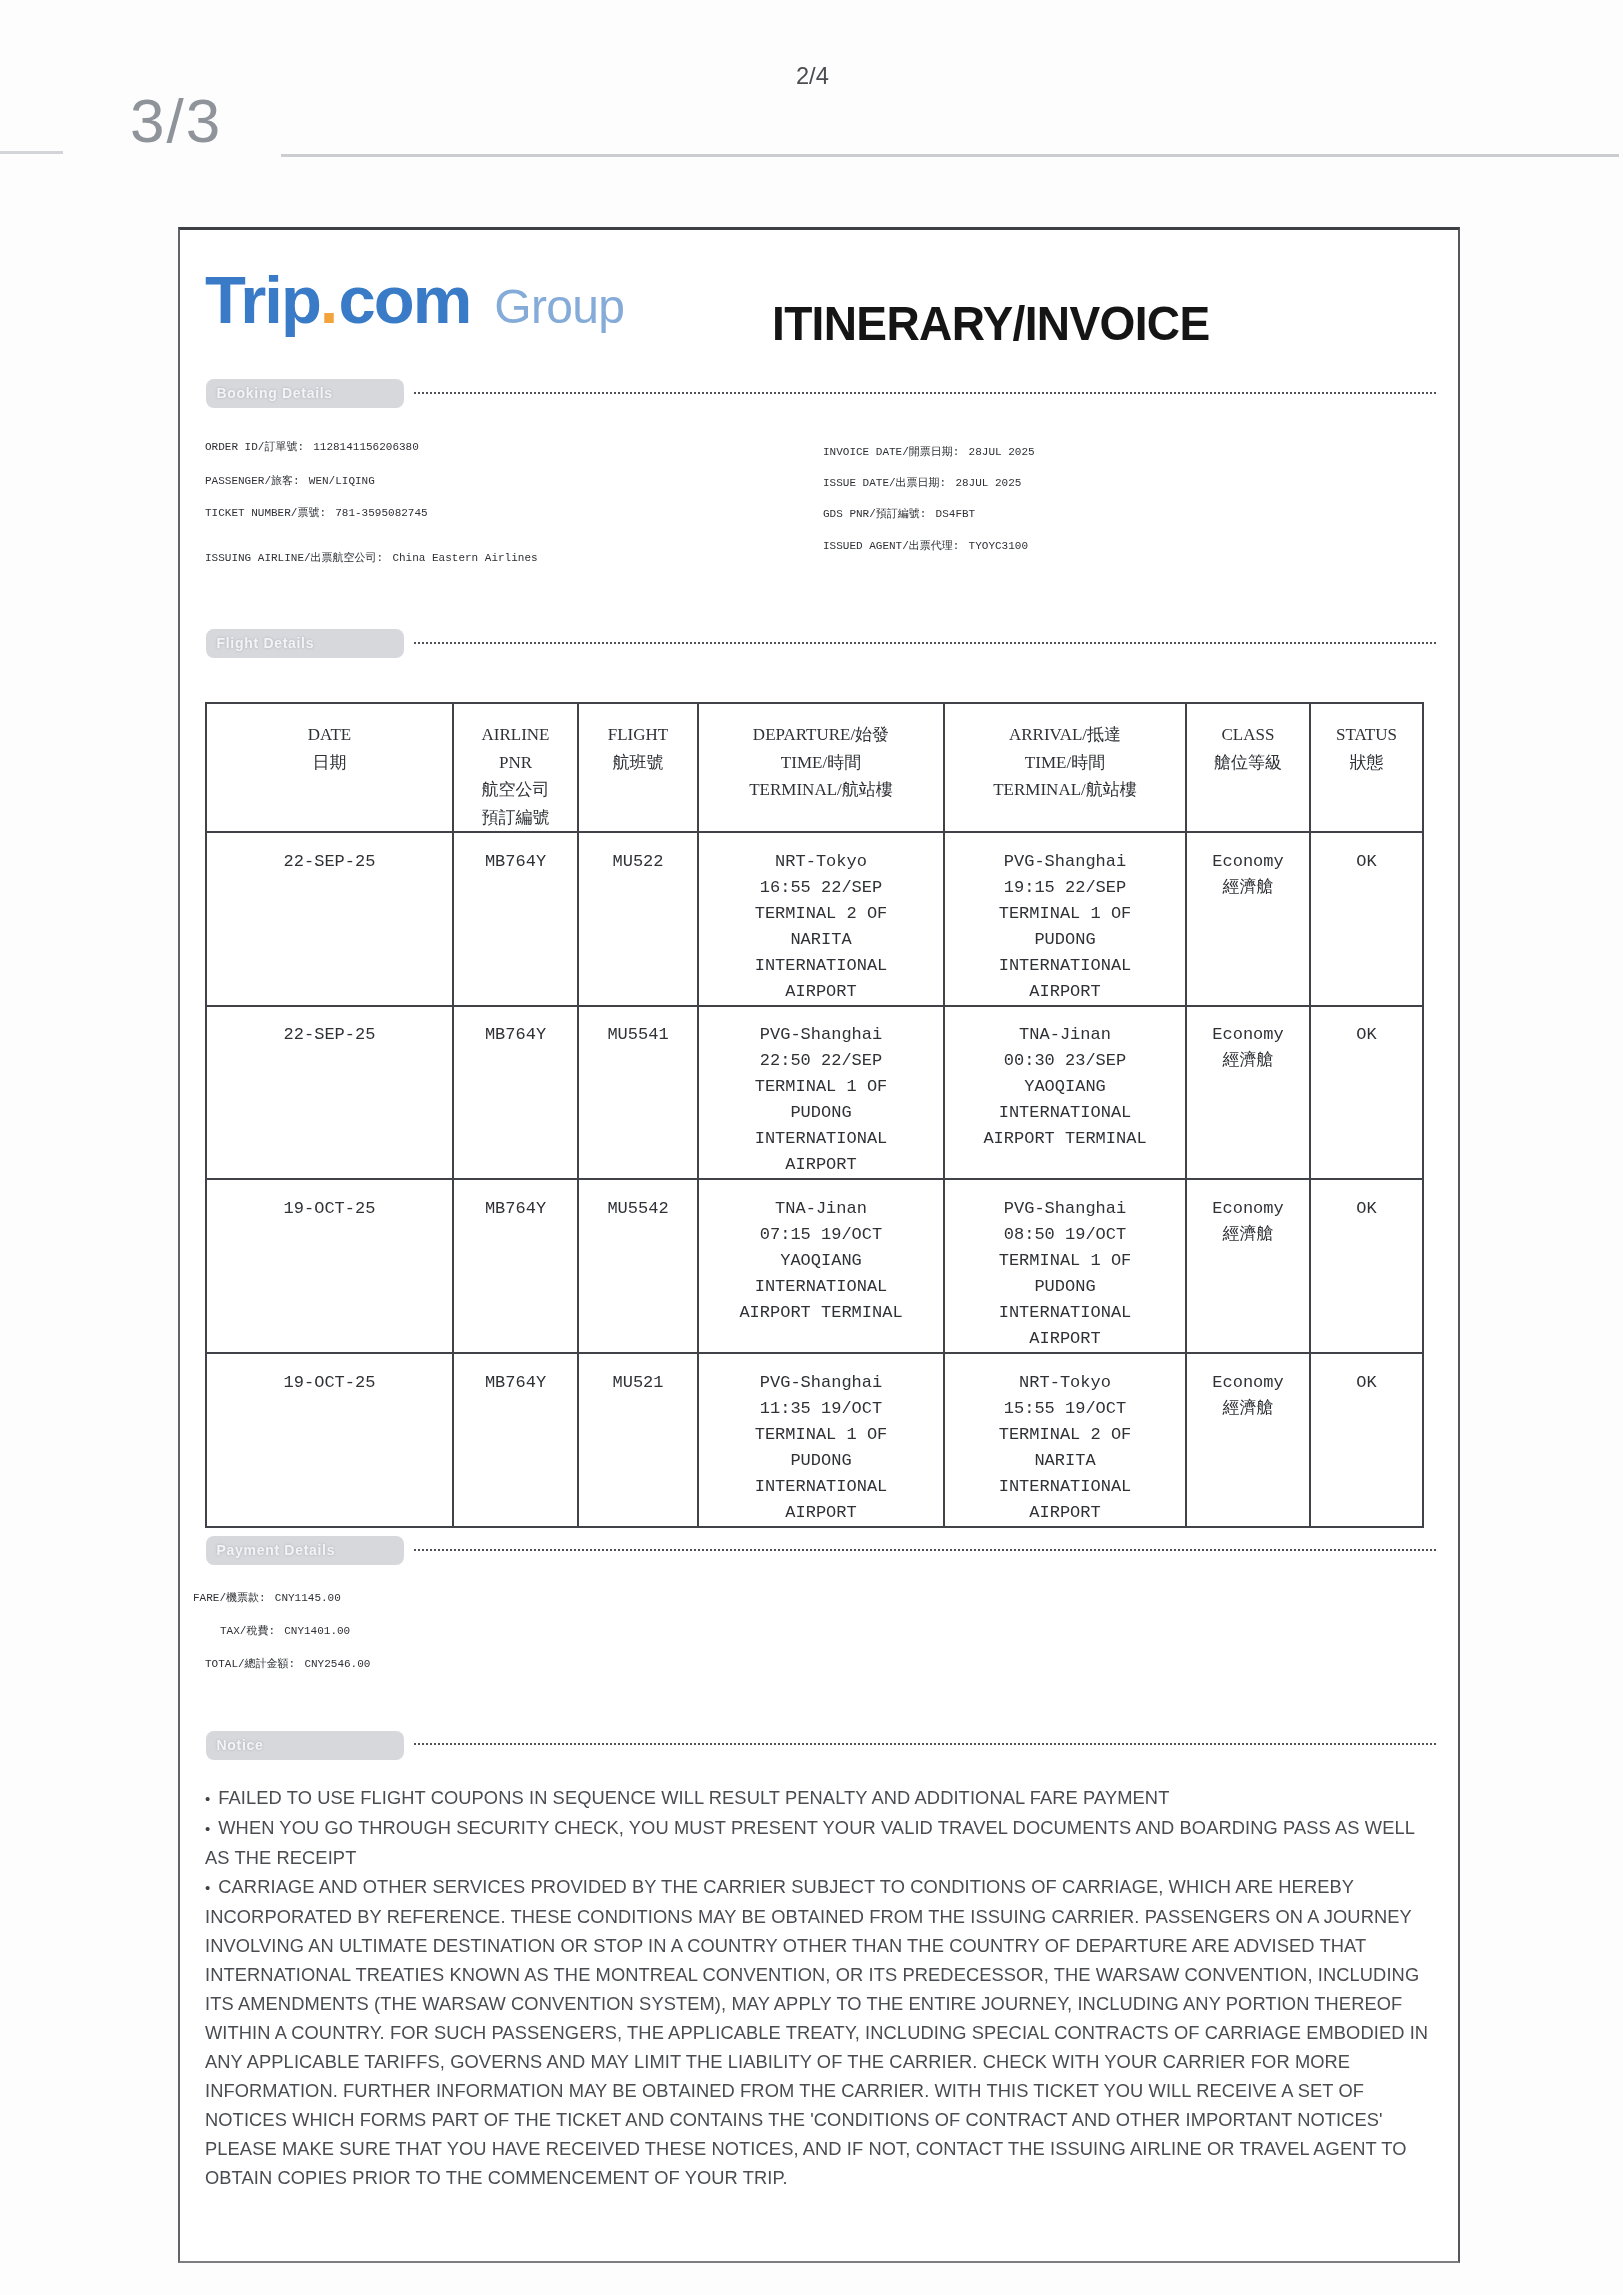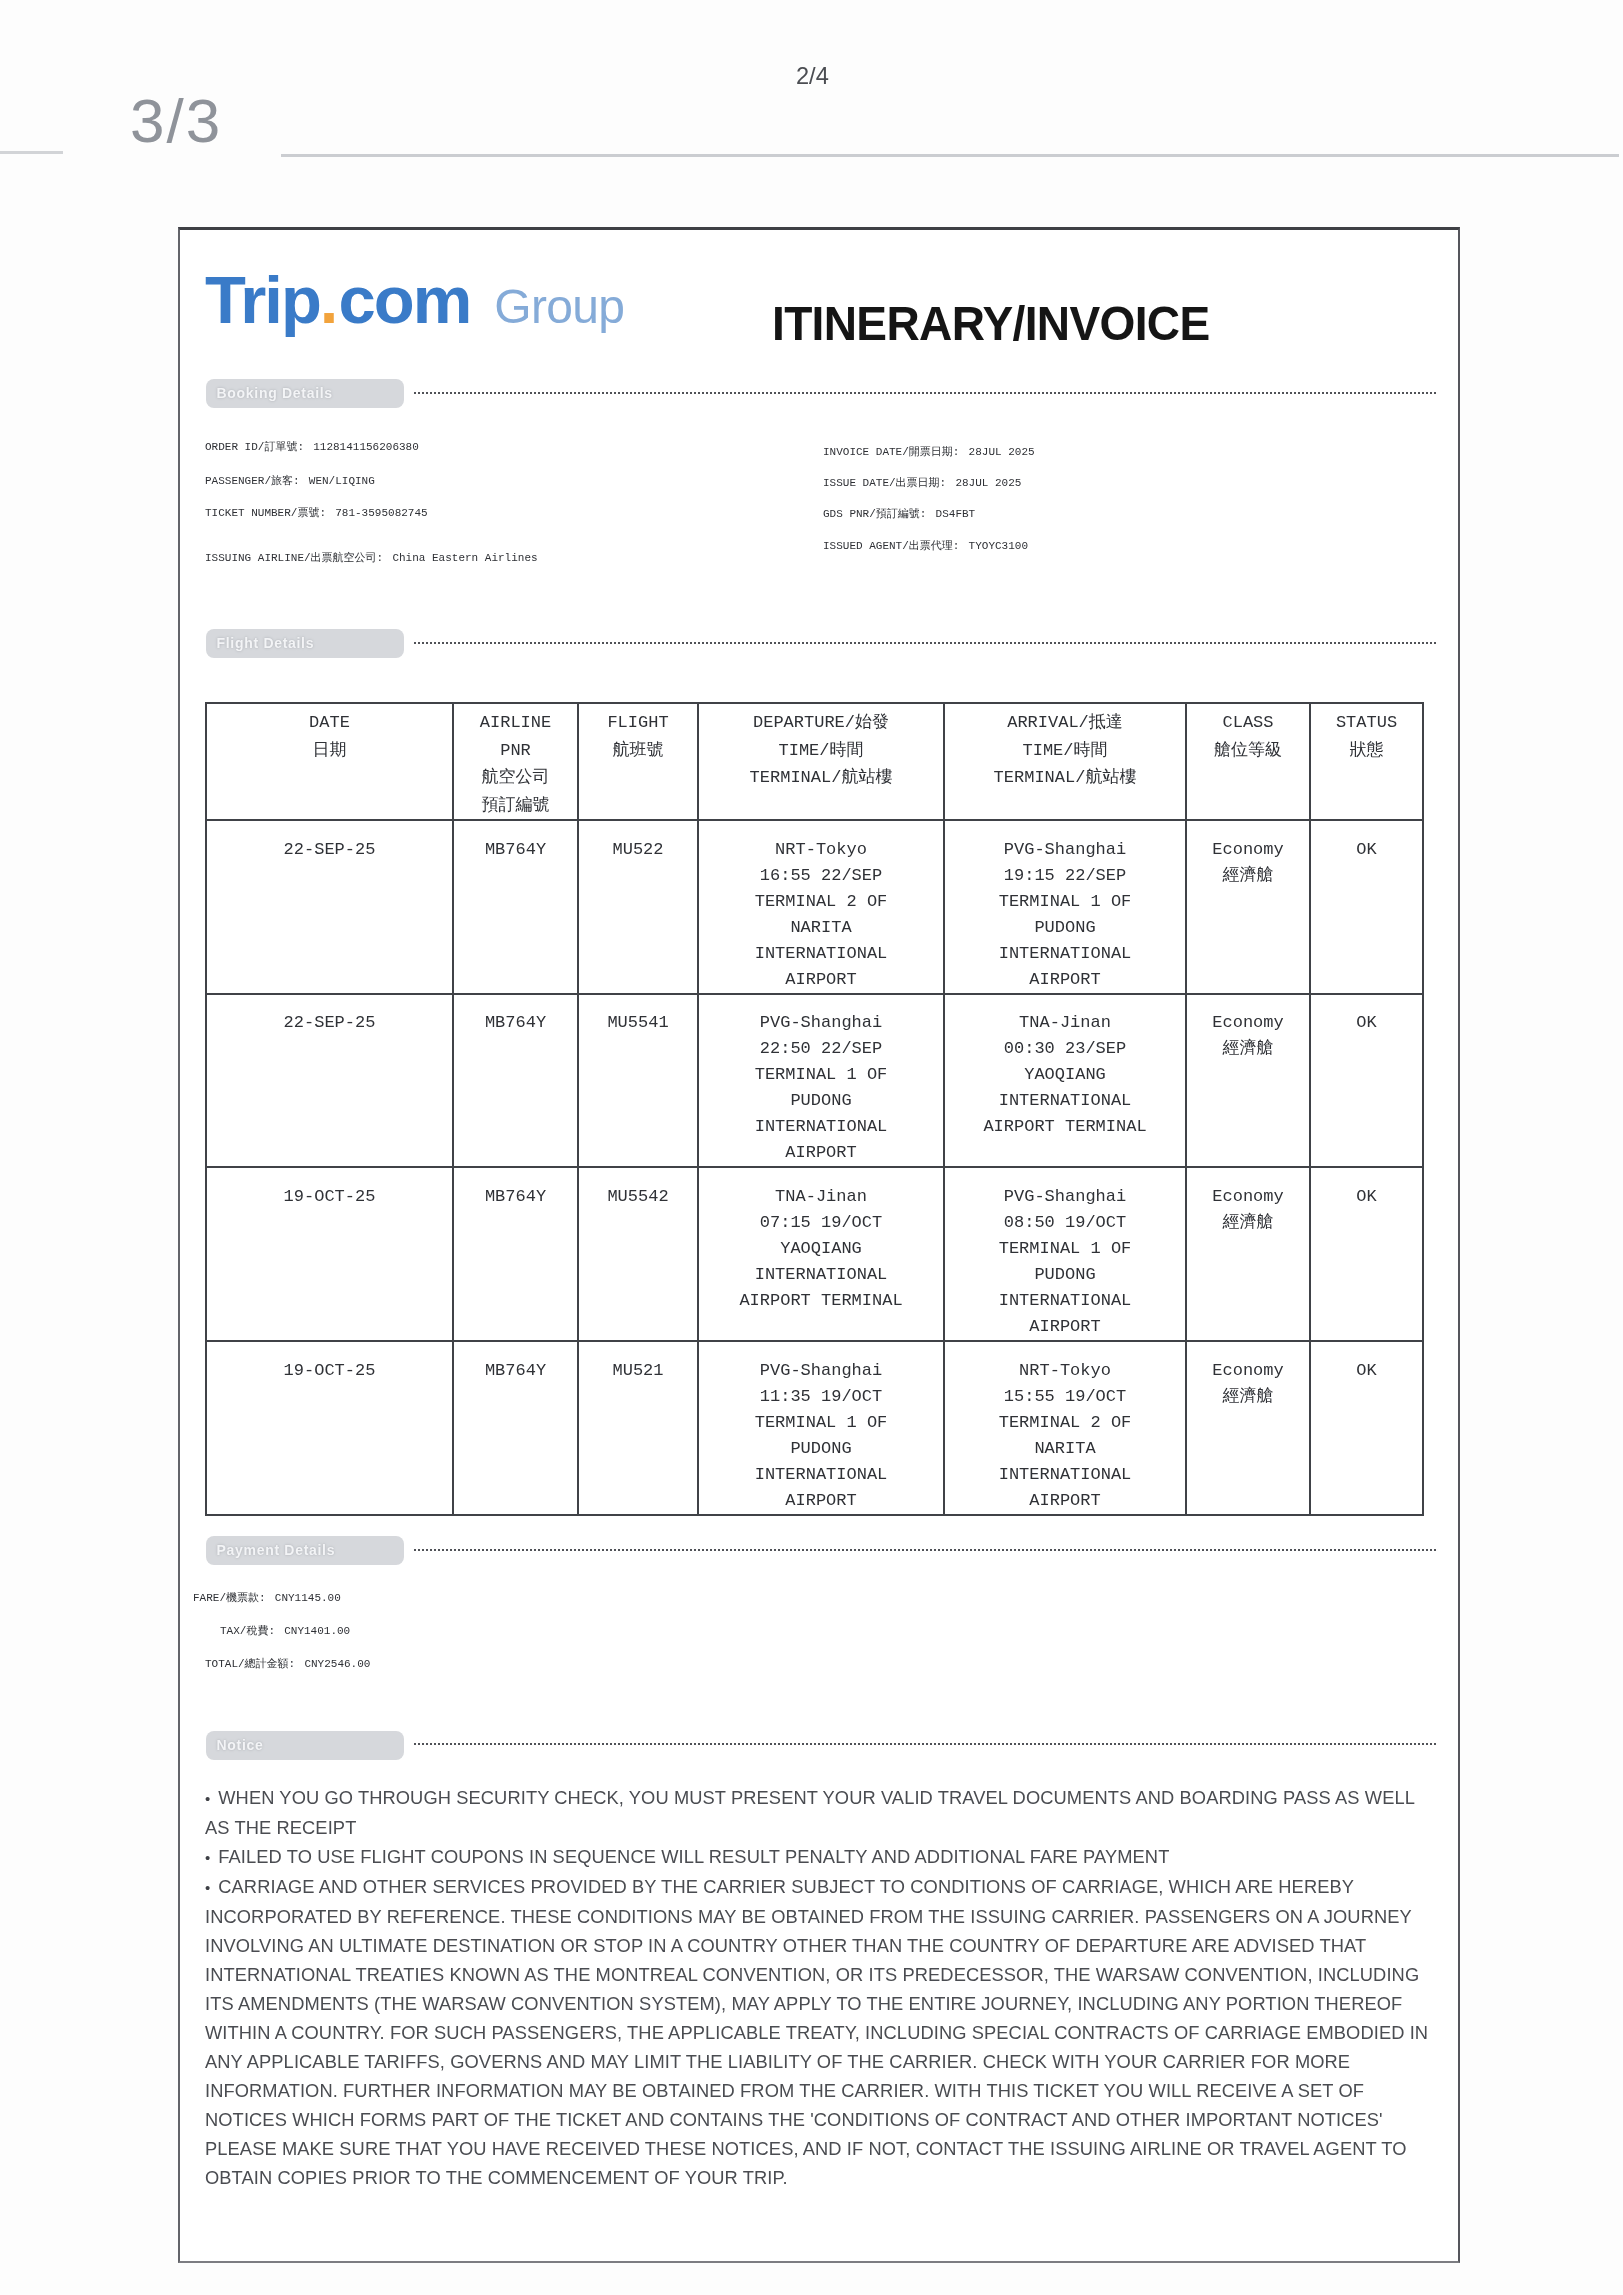--- a/index.html
+++ b/index.html
@@ -45,21 +45,21 @@
   .wrap-line{white-space:normal;width:524px;line-height:27.5px;}
   
   .flights{
     left:25px;top:472px;width:1219px;border-collapse:collapse;table-layout:fixed;
     font-family:"Liberation Mono","DejaVu Sans Mono",monospace;color:#2f3136;
   }
   .flights th,.flights td{
     border:2px solid #404247;text-align:center;vertical-align:top;
     white-space:pre-line;overflow:hidden;padding:0 3.9px;box-sizing:border-box;
   }
-  .flights th{height:100px;font-weight:normal;font-size:17px;line-height:27.5px;padding-top:5px;}
+  .flights th{height:100px;font-weight:normal;font-size:17px;line-height:27.5px;padding-top:17px;font-family:Liberation Serif, serif;}
   .flights td{height:165px;font-size:17px;line-height:26px;padding-top:15.7px;}
   
   .notice-text{
     left:25px;top:1553px;width:1236px;font-size:18.3px;line-height:29px;
     color:#4a4c51;letter-spacing:0.1px;text-align:left;
   }
   .notice-text p{margin:0;}
   .bullet{font-size:15px;margin-right:7.9px;color:#3e4045;}
 </style>
 </head>
@@ -231,19 +231,19 @@
     <span>TAX/稅費:</span><span class="val">CNY1401.00</span>
   </div>
   <div class="abs mono-line" style="left:25px;top:1426px;">
     <span>TOTAL/總計金額:</span><span class="val">CNY2546.00</span>
   </div>
 
   <div class="abs badge" style="top:1501px;">Notice</div>
   <div class="abs dots" style="top:1513px;"></div>
 
   <div class="abs notice-text">
+    <p><span class="bullet">•</span><span>FAILED TO USE FLIGHT COUPONS IN SEQUENCE WILL RESULT PENALTY AND ADDITIONAL FARE PAYMENT</span></p>
     <p><span class="bullet">•</span><span>WHEN YOU GO THROUGH SECURITY CHECK, YOU MUST PRESENT YOUR VALID TRAVEL DOCUMENTS AND BOARDING PASS AS WELL AS THE RECEIPT</span></p>
-    <p><span class="bullet">•</span><span>FAILED TO USE FLIGHT COUPONS IN SEQUENCE WILL RESULT PENALTY AND ADDITIONAL FARE PAYMENT</span></p>
     <p><span class="bullet">•</span><span>CARRIAGE AND OTHER SERVICES PROVIDED BY THE CARRIER SUBJECT TO CONDITIONS OF CARRIAGE, WHICH ARE HEREBY INCORPORATED BY REFERENCE. THESE CONDITIONS MAY BE OBTAINED FROM THE ISSUING CARRIER. PASSENGERS ON A JOURNEY INVOLVING AN ULTIMATE DESTINATION OR STOP IN A COUNTRY OTHER THAN THE COUNTRY OF DEPARTURE ARE ADVISED THAT INTERNATIONAL TREATIES KNOWN AS THE MONTREAL CONVENTION, OR ITS PREDECESSOR, THE WARSAW CONVENTION, INCLUDING ITS AMENDMENTS (THE WARSAW CONVENTION SYSTEM), MAY APPLY TO THE ENTIRE JOURNEY, INCLUDING ANY PORTION THEREOF WITHIN A COUNTRY. FOR SUCH PASSENGERS, THE APPLICABLE TREATY, INCLUDING SPECIAL CONTRACTS OF CARRIAGE EMBODIED IN ANY APPLICABLE TARIFFS, GOVERNS AND MAY LIMIT THE LIABILITY OF THE CARRIER. CHECK WITH YOUR CARRIER FOR MORE INFORMATION. FURTHER INFORMATION MAY BE OBTAINED FROM THE CARRIER. WITH THIS TICKET YOU WILL RECEIVE A SET OF NOTICES WHICH FORMS PART OF THE TICKET AND CONTAINS THE 'CONDITIONS OF CONTRACT AND OTHER IMPORTANT NOTICES' PLEASE MAKE SURE THAT YOU HAVE RECEIVED THESE NOTICES, AND IF NOT, CONTACT THE ISSUING AIRLINE OR TRAVEL AGENT TO OBTAIN COPIES PRIOR TO THE COMMENCEMENT OF YOUR TRIP.</span></p>
   </div>
 
 </div>
 
 
 </body></html>

